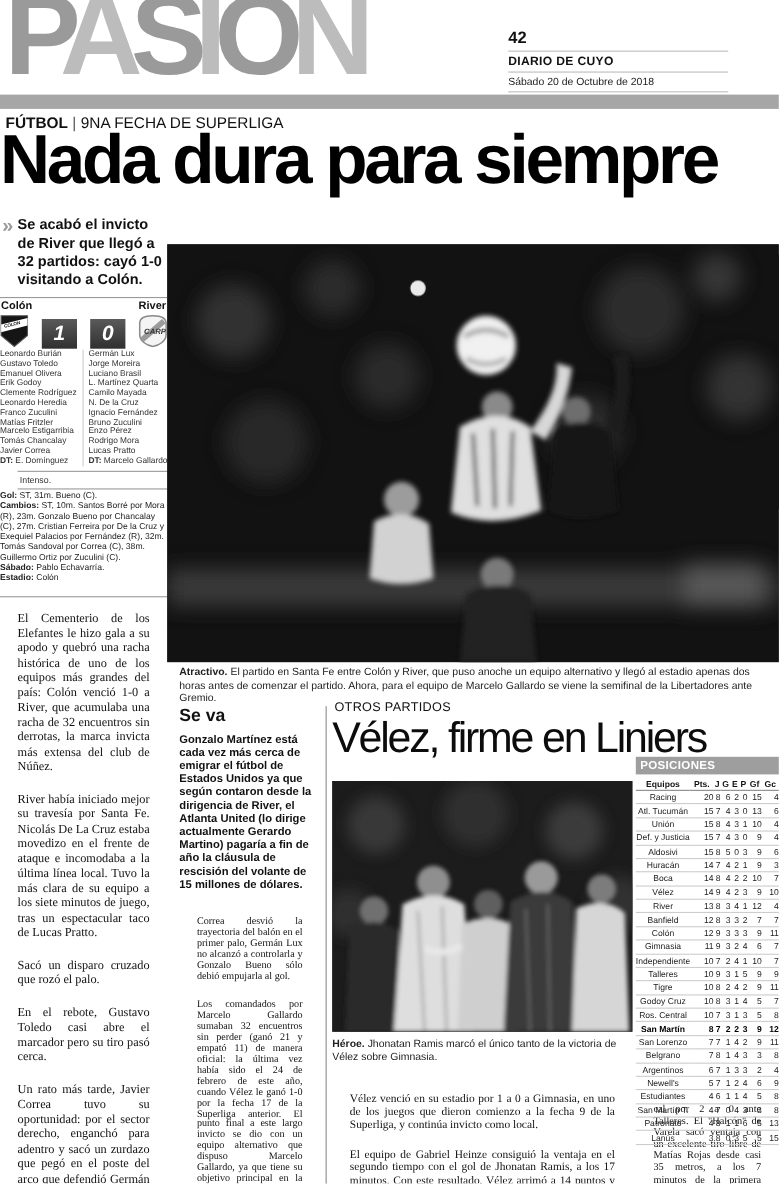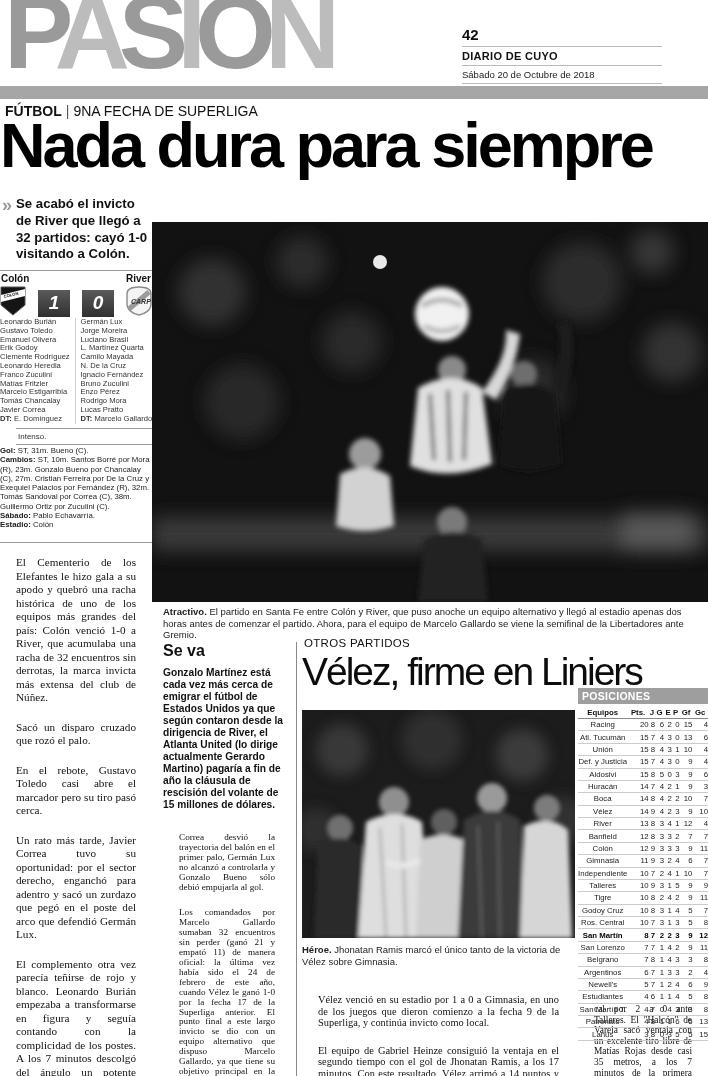--- a/index.html
+++ b/index.html
@@ -176,20 +176,21 @@
 
 <div class="abs matchinfo">
   <div class="info-line"><b>Gol:</b> <span>ST, 31m. Bueno (C).</span></div>
   <div class="info-line"><b>Cambios:</b> <span>ST, 10m. Santos Borré por Mora (R), 23m. Gonzalo Bueno por Chancalay (C), 27m. Cristian Ferreira por De la Cruz y Exequiel Palacios por Fernández (R), 32m. Tomás Sandoval por Correa (C), 38m. Guillermo Ortiz por Zuculini (C).</span></div>
   <div class="info-line"><b>Sábado:</b> <span>Pablo Echavarría.</span></div>
   <div class="info-line"><b>Estadio:</b> <span>Colón</span></div>
 </div>
 
 <div class="abs bodycol1 serif">
     <p>El Cementerio de los Elefantes le hizo gala a su apodo y quebró una racha histórica de uno de los equipos más grandes del país: Colón venció 1-0 a River, que acumulaba una racha de 32 encuentros sin derrotas, la marca invicta más extensa del club de Núñez.</p>
+    <p>River había iniciado mejor su travesía por Santa Fe. Nicolás De La Cruz estaba movedizo en el frente de ataque e incomodaba a la última línea local. Tuvo la más clara de su equipo a los siete minutos de juego, tras un espectacular taco de Lucas Pratto.</p>
     <p>Sacó un disparo cruzado que rozó el palo.</p>
     <p>En el rebote, Gustavo Toledo casi abre el marcador pero su tiro pasó cerca.</p>
     <p>Un rato más tarde, Javier Correa tuvo su oportunidad: por el sector derecho, enganchó para adentro y sacó un zurdazo que pegó en el poste del arco que defendió Germán Lux.</p>
     <p>El complemento otra vez parecía teñirse de rojo y blanco. Leonardo Burián empezaba a transformarse en figura y seguía contando con la complicidad de los postes. A los 7 minutos descolgó del ángulo un potente remate de De La Cruz. De ese córner, Lucas Martínez Quarta sacó un cabezazo que impactó en el travesaño. También lo tuvo Bruno Zuculini, con un cabezazo después de un tiro libre. Otra vez el arquero uruguayo se lució con una salvada espectacular. Rafael Santos Borré llegó a empujarla al fondo de la red en el rebote, pero el juez de línea lo anuló de manera acertada ya que estaba en fuera de juego. A los 30 minutos se desmoronó el buen trabajo hecho por la visita. Tras un córner desde la izquierda,</p>
   </div>
 
 <div class="abs photo1">
   <svg width="556" height="380" viewBox="0 0 556 380">
     <defs>
       <filter id="b1">

